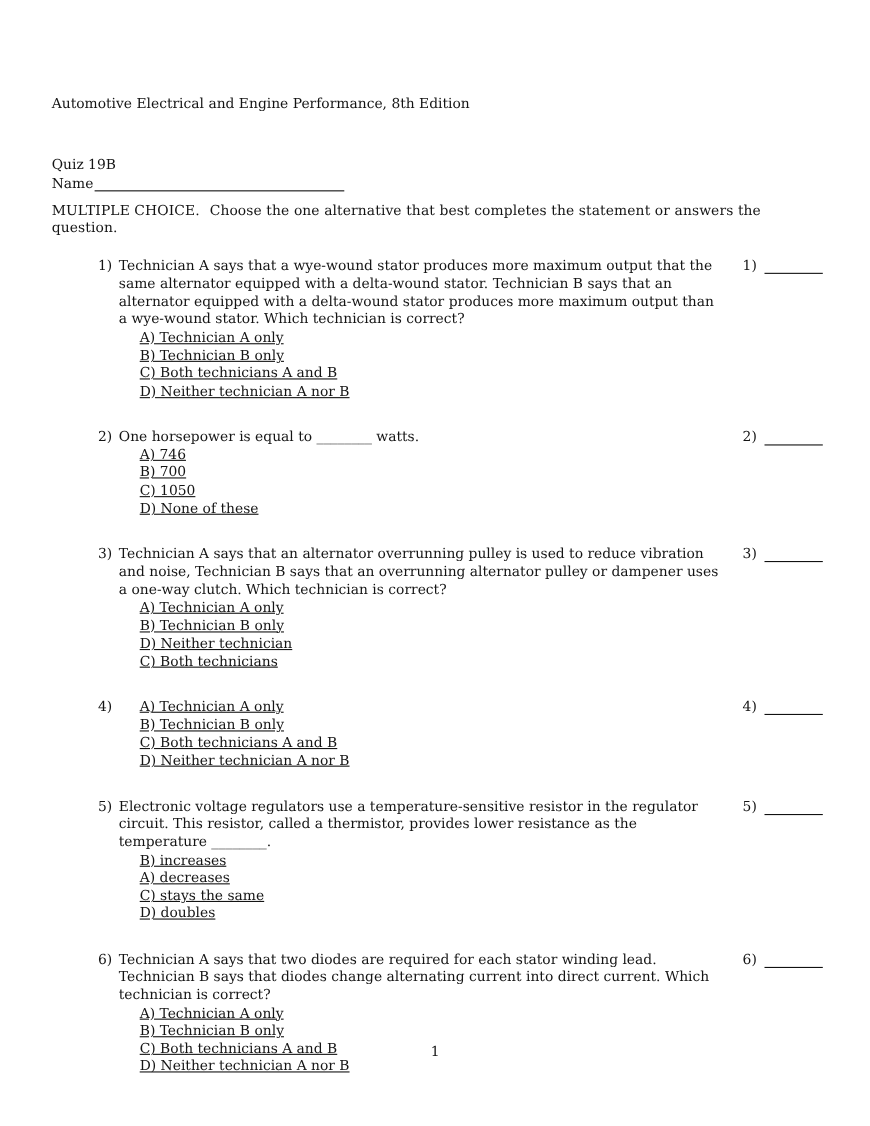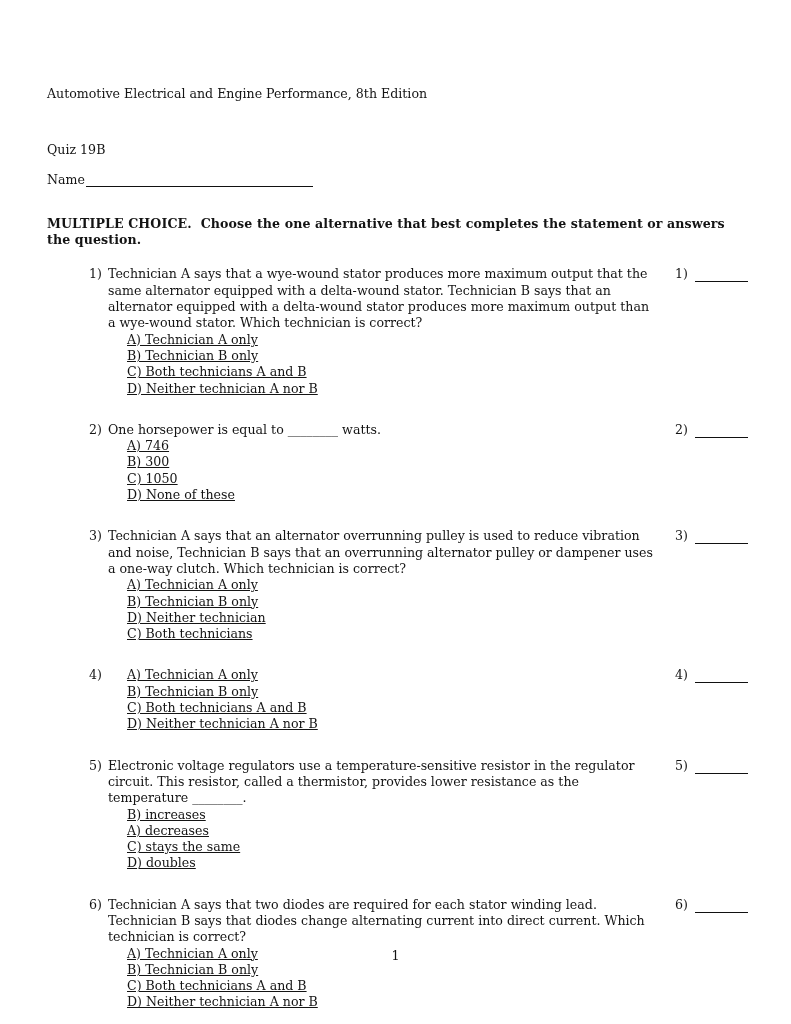--- a/index.html
+++ b/index.html
@@ -9,32 +9,32 @@
     background: #ffffff;
     color: #141414;
     font-family: "DejaVu Serif", "Liberation Serif", serif;
     font-size: 12.6px;
     line-height: 16.3px;
     box-sizing: border-box;
     padding: 46px 43px 0 47px;
     position: relative;
   }
   .doc-title, .doc-subtitle { white-space: nowrap; margin-top: 40px; }
-  .name-row { margin-top: 13px; }
+  .name-row { }
   .name-blank {
     display: inline-block;
     width: 227px;
     height: 14px;
     border-bottom: 1.5px solid #111;
     vertical-align: -3px;
     margin-left: 1px;
   }
   .instruction {
-    margin-top: 28px;
-    font-weight: 700;
+    margin-top: 8px;
+    font-weight: 400;
     letter-spacing: 0.1px;
   }
   .instruction .instr-label { margin-right: 9px; }
   .questions { margin-top: 18px; }
   .question {
     display: flex;
     align-items: flex-start;
     margin-bottom: 25px;
   }
   .q-main {
@@ -109,21 +109,21 @@
     </div>
   </div>
 
   <div class="question">
     <div class="q-main">
       <div class="q-num">2)</div>
       <div class="q-body">
         <div class="q-text">One horsepower is equal to ________ watts.</div>
         <div class="q-options">
           <div class="q-option">A) 746</div>
-          <div class="q-option">B) 300</div>
+          <div class="q-option">B) 700</div>
           <div class="q-option">C) 1050</div>
           <div class="q-option">D) None of these</div>
         </div>
       </div>
     </div>
     <div class="q-answer">
       <span>2)</span><span class="answer-blank"></span>
     </div>
   </div>
 

